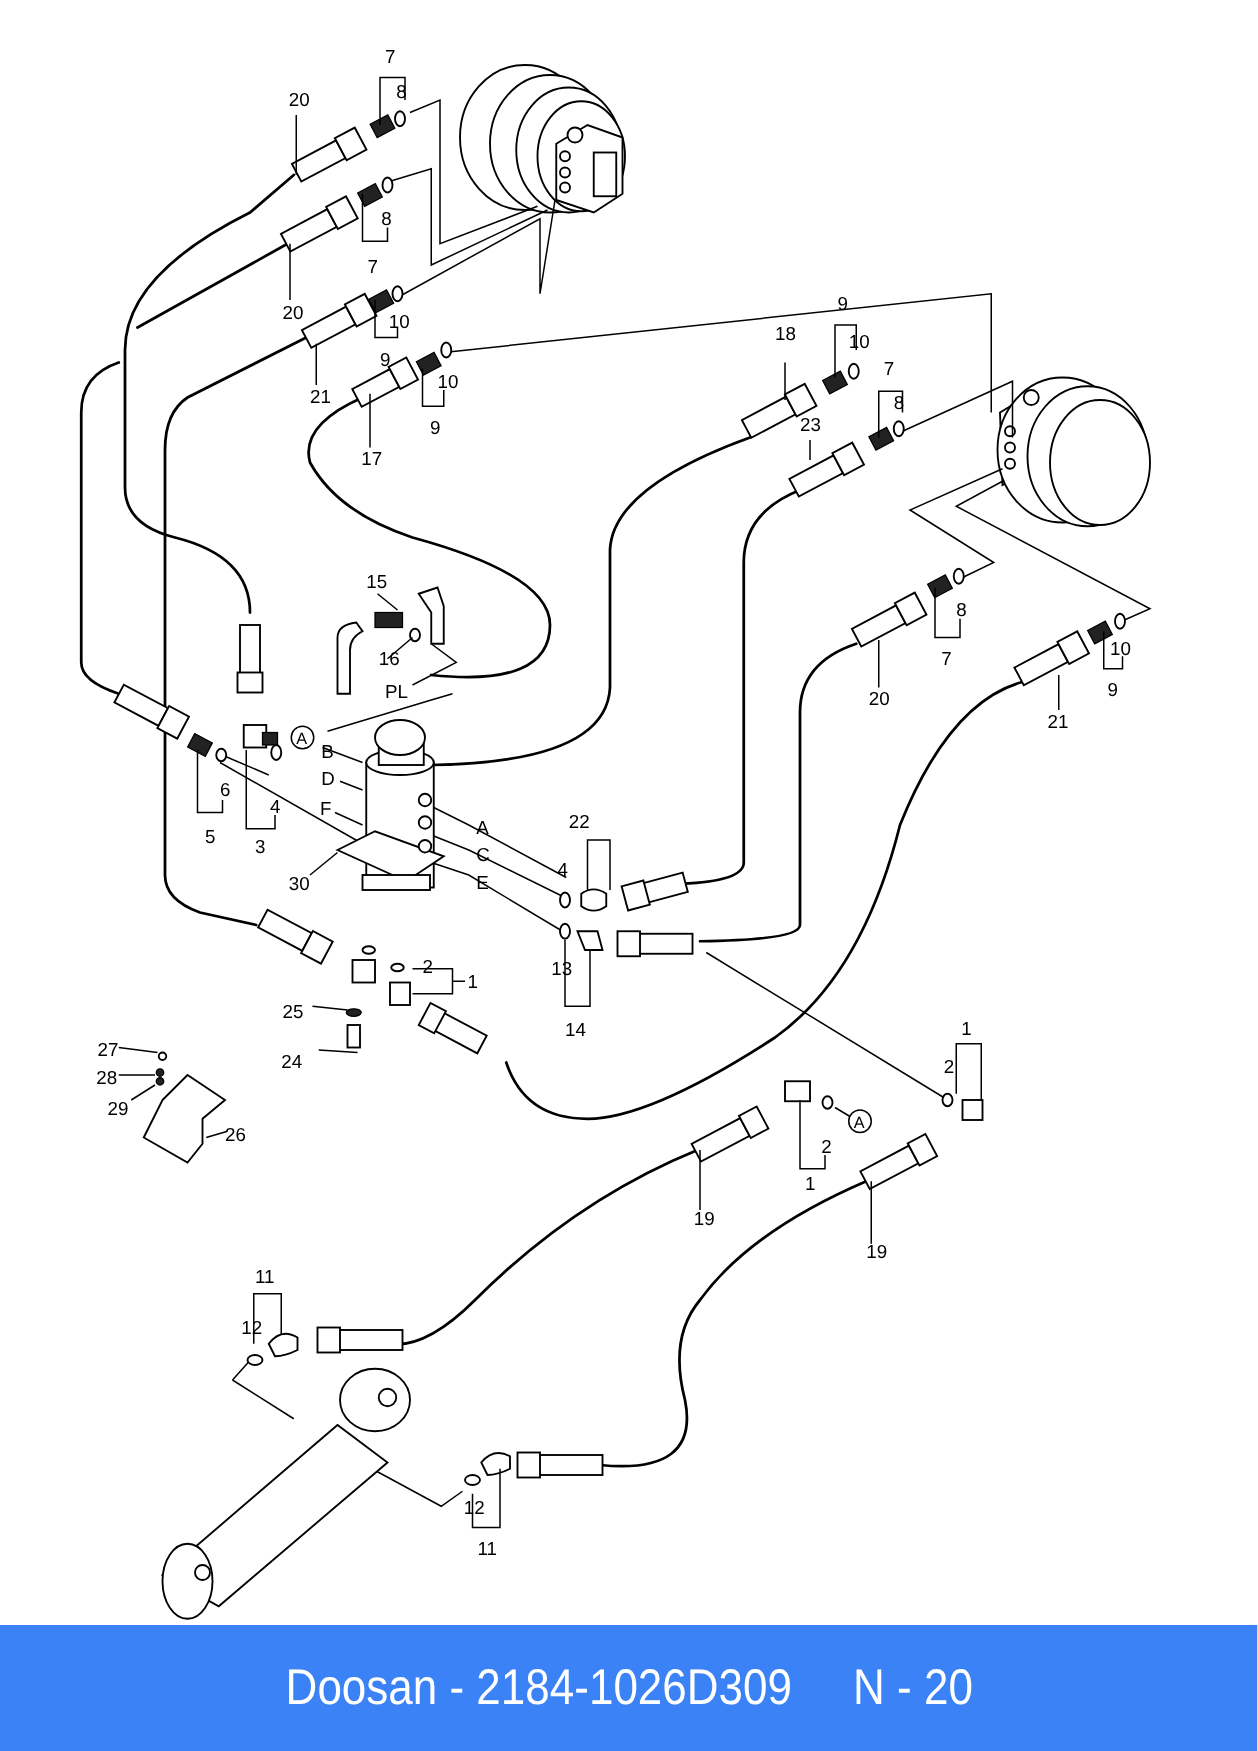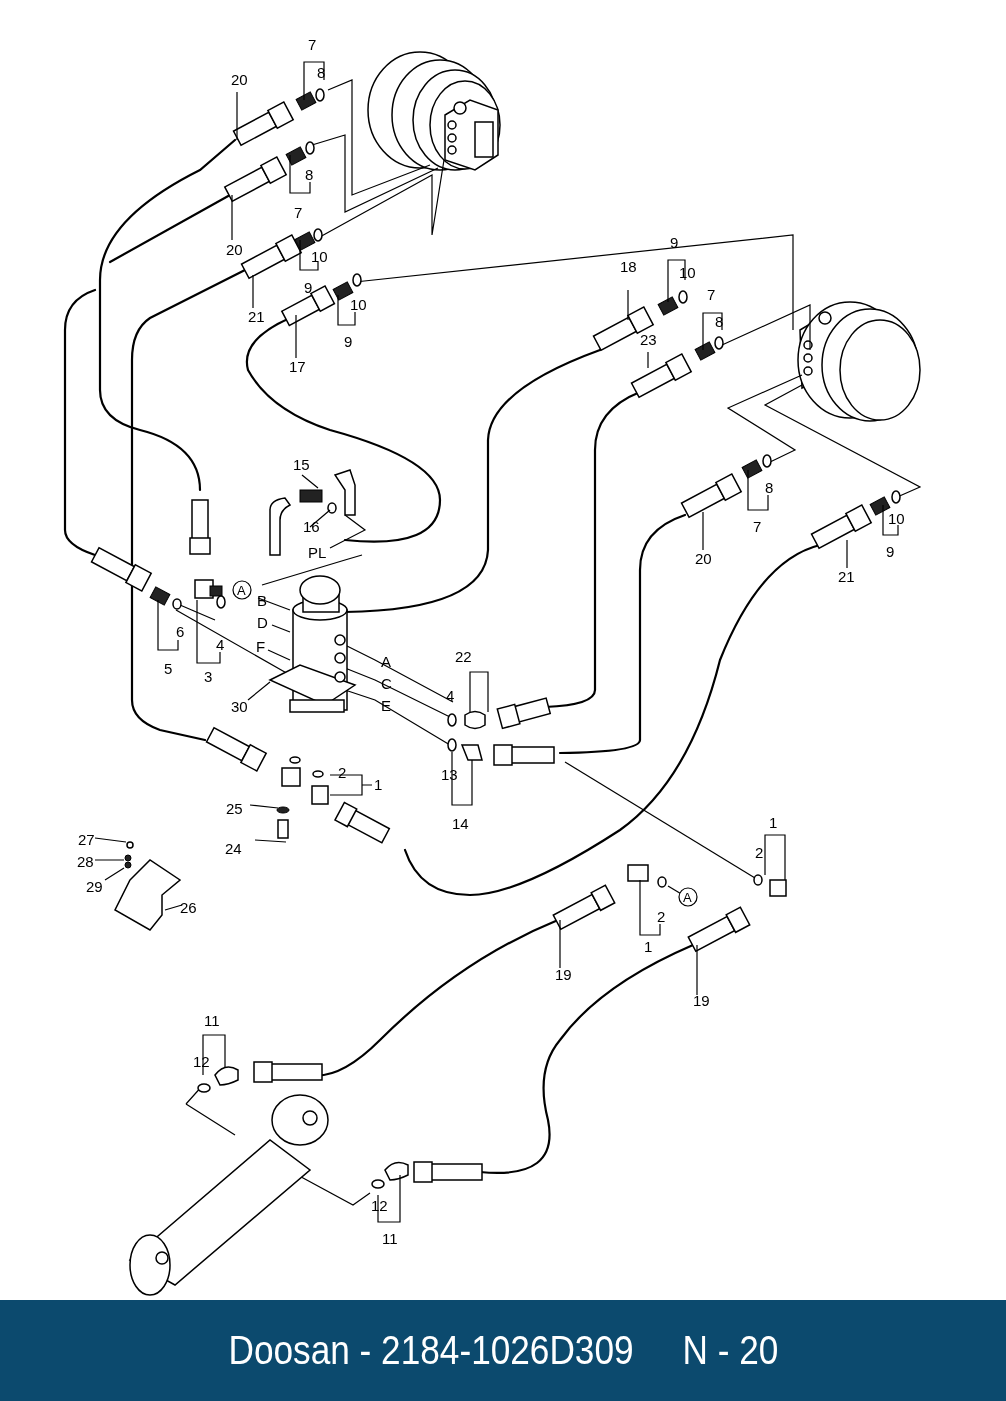--- a/index.html
+++ b/index.html
@@ -5,21 +5,21 @@
   html, body { margin: 0; padding: 0; background: #ffffff; }
   body { width: 1006px; height: 1401px; position: relative; overflow: hidden; font-family: "Liberation Sans", sans-serif; }
   #diagram { position: absolute; left: 0; top: 0; width: 1006px; height: 1300px; background: #ffffff; }
   #diagram svg { width: 1006px; height: 1300px; display: block; }
   .ln { fill: none; stroke: #000; stroke-width: 1.2; }
   .hose { fill: none; stroke: #000; stroke-width: 2.2; stroke-linecap: round; }
   .part { fill: #fff; stroke: #000; stroke-width: 1.5; }
   .dark { fill: #222; stroke: #000; stroke-width: 1; }
   .lbl { font-family: "Liberation Sans", sans-serif; font-size: 15px; fill: #000; }
   .lbl-circ { font-family: "Liberation Sans", sans-serif; font-size: 13px; fill: #000; }
-  #footer { position: absolute; left: 0; top: 1300px; width: 1006px; height: 101px; background: #0c4a6e; display: flex; align-items: center; justify-content: center; }
+  #footer { position: absolute; left: 0; top: 1300px; width: 1006px; height: 101px; background: #3b82f6; display: flex; align-items: center; justify-content: center; }
   #footer-text { color: #ffffff; font-family: "Liberation Sans", sans-serif; font-size: 40px; letter-spacing: 0; white-space: pre; transform: scaleX(0.88); }
 </style>
 </head>
 <body>
 
 <div id="diagram">
 <svg viewBox="0 0 1006 1300" xmlns="http://www.w3.org/2000/svg">
 
   <g>
     <ellipse class="part" cx="420" cy="110" rx="52" ry="58"></ellipse>

